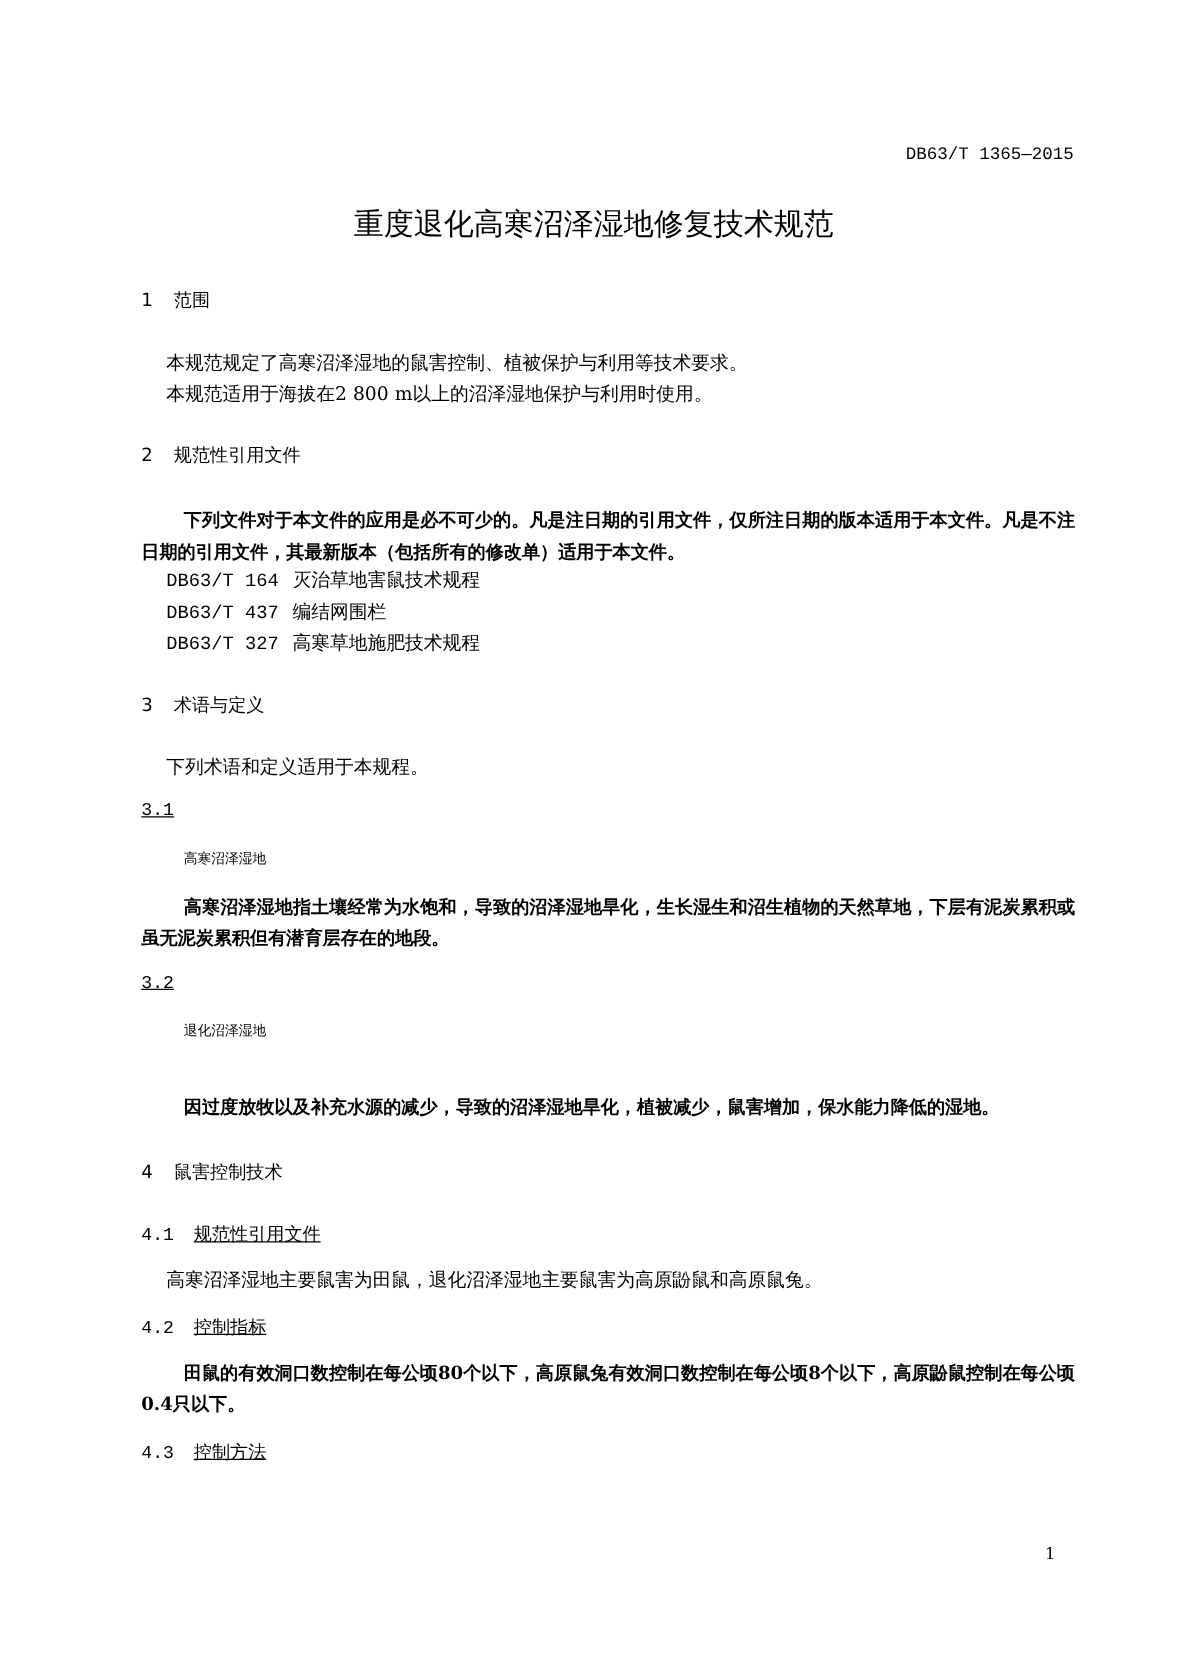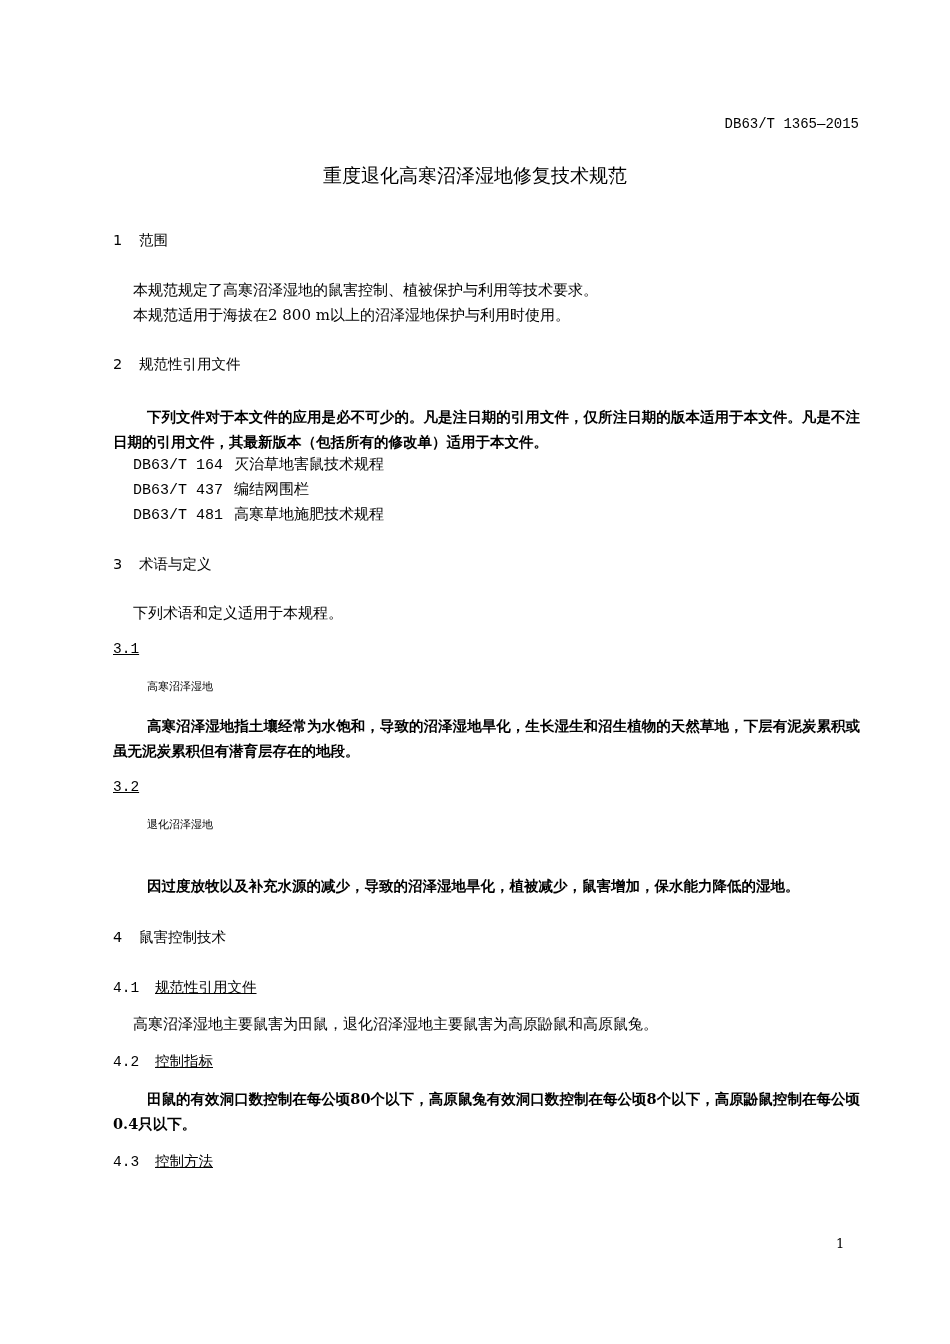--- a/index.html
+++ b/index.html
@@ -2,21 +2,21 @@
 <html><head>
 <meta charset="utf-8">
 <style>
   html, body { margin: 0; padding: 0; background: #ffffff; }
   body { width: 950px; height: 1344px; position: relative; overflow: hidden; color: #000; }
   .abs { position: absolute; white-space: nowrap; }
   .sans { font-family: "DejaVu Sans", "Liberation Sans", sans-serif; }
   .serif { font-family: "DejaVu Serif", "Liberation Serif", serif; }
   .mono { font-family: "Liberation Mono", "DejaVu Sans Mono", monospace; }
   .std { font-size: 14px; right: 91px; top: 116px; }
-  .title { font-size: 19px; left: 0; width: 950px; text-align: center; top: 163px; }
+  .title { font-size: 24px; left: 0; width: 950px; text-align: center; top: 163px; }
   .h1 { font-size: 14.5px; left: 113px; }
   .h1 .num { display: inline-block; width: 26px; }
   .h2 { font-size: 14.5px; left: 113px; text-decoration: underline; }
   .h2 .num { display: inline-block; width: 42px; }
   .term { font-size: 11px; left: 147px; }
   .p { font-size: 14.5px; line-height: 25px; left: 113px; width: 747px; white-space: normal; text-indent: 34px; text-align: justify; font-weight: bold; }
   .pl { font-size: 15px; left: 133px; }
   .ref .code { display: inline-block; width: 101px; }
   .pagenum { font-size: 13px; left: 836px; top: 1236px; }
   .footer { font-size: 15px; left: 0; width: 950px; text-align: center; top: 1307px; margin-top: 40px; }
@@ -37,21 +37,21 @@
   <span class="num">2</span><span>规范性引用文件</span>
 </div>
 <div class="abs serif p" style="top:404px">下列文件对于本文件的应用是必不可少的。凡是注日期的引用文件，仅所注日期的版本适用于本文件。凡是不注日期的引用文件，其最新版本（包括所有的修改单）适用于本文件。</div>
 <div class="abs serif pl ref" style="top:455px">
   <span class="code mono">DB63/T 164</span><span>灭治草地害鼠技术规程</span>
 </div>
 <div class="abs serif pl ref" style="top:480px">
   <span class="code mono">DB63/T 437</span><span>编结网围栏</span>
 </div>
 <div class="abs serif pl ref" style="top:505px">
-  <span class="code mono">DB63/T 481</span><span>高寒草地施肥技术规程</span>
+  <span class="code mono">DB63/T 327</span><span>高寒草地施肥技术规程</span>
 </div>
 
 <div class="abs sans h1" style="top:555px">
   <span class="num">3</span><span>术语与定义</span>
 </div>
 <div class="abs serif pl" style="top:604px">下列术语和定义适用于本规程。</div>
 
 <div class="abs mono h2" style="top:641px">3.1</div>
 <div class="abs sans term" style="top:679px">高寒沼泽湿地</div>
 <div class="abs serif p" style="top:713px">高寒沼泽湿地指土壤经常为水饱和，导致的沼泽湿地旱化，生长湿生和沼生植物的天然草地，下层有泥炭累积或虽无泥炭累积但有潜育层存在的地段。</div>

